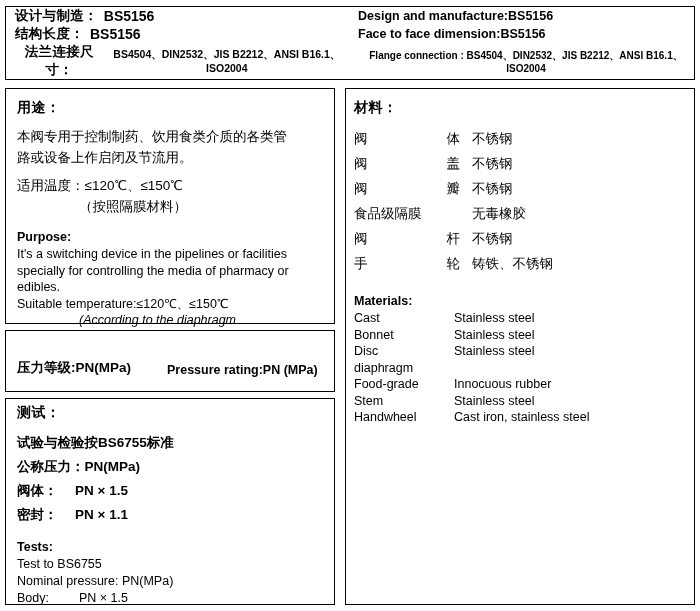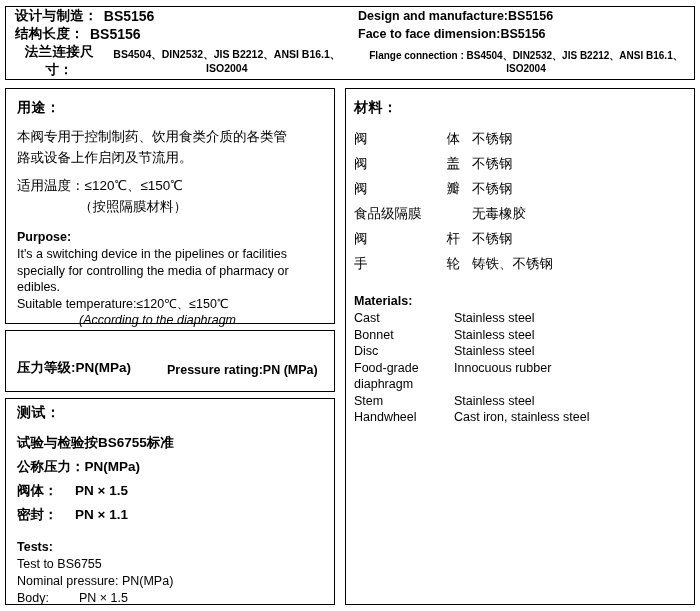--- a/index.html
+++ b/index.html
@@ -375,28 +375,28 @@
     </div>
     <div class="mat-row-en">
       <span class="name">Bonnet</span>
       <span class="val">Stainless steel</span>
     </div>
     <div class="mat-row-en">
       <span class="name">Disc</span>
       <span class="val">Stainless steel</span>
     </div>
     <div class="mat-row-en">
+      <span class="name">diaphragm</span>
+      <span class="val"></span>
+    </div>
+    <div class="mat-row-en">
       <span class="name">Food-grade</span>
       <span class="val">Innocuous rubber</span>
     </div>
     <div class="mat-row-en">
-      <span class="name">diaphragm</span>
-      <span class="val"></span>
-    </div>
-    <div class="mat-row-en">
       <span class="name">Stem</span>
       <span class="val">Stainless steel</span>
     </div>
     <div class="mat-row-en">
       <span class="name">Handwheel</span>
       <span class="val">Cast iron, stainless steel</span>
     </div>
   </div>
 
 </div>

